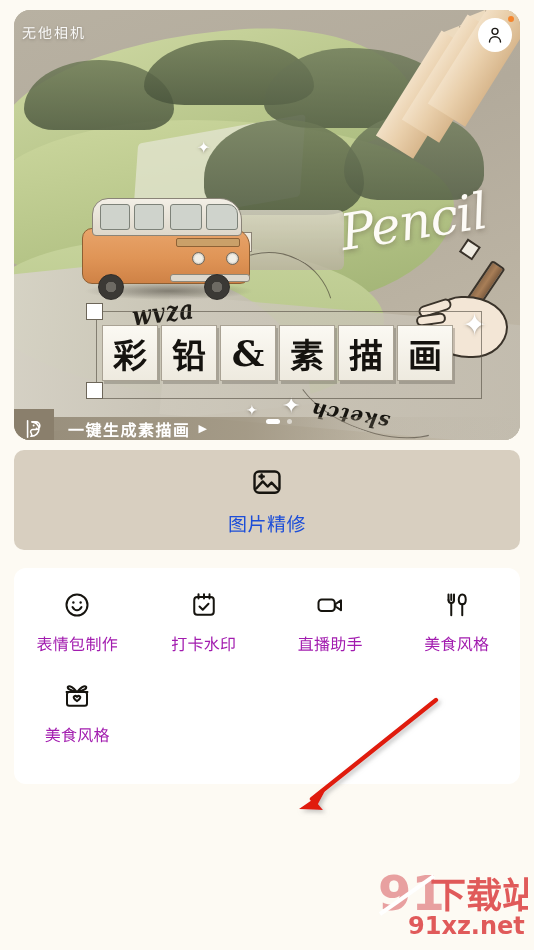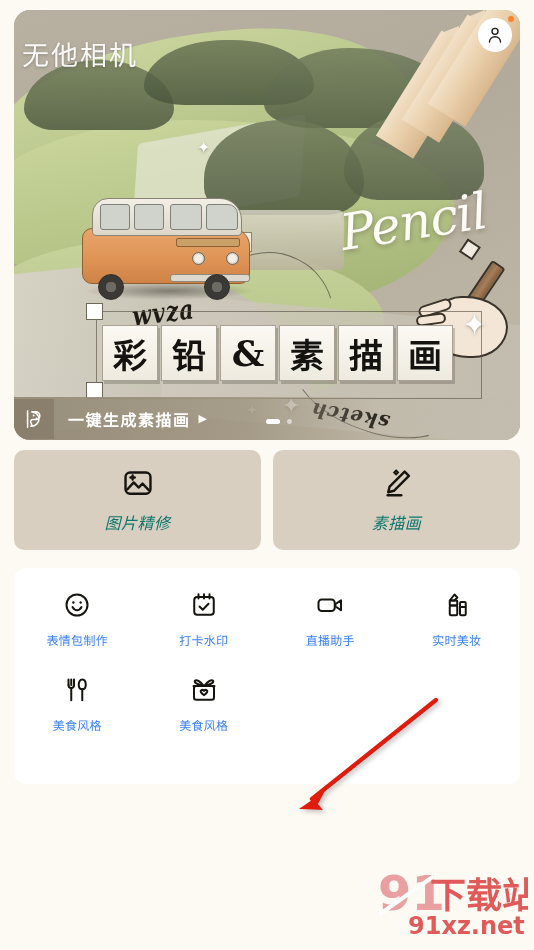--- a/index.html
+++ b/index.html
@@ -330,21 +330,21 @@
     border-color: rgba(60,54,44,.6) transparent transparent transparent;
     border-radius: 50%;
   }
   .sw1 { left: 190px; top: 242px; width: 130px; height: 130px; transform: rotate(28deg); }
   .sw2 { left: 276px; top: 332px; width: 170px; height: 90px; transform: rotate(-160deg); }
 
   
   .cta {
     position: absolute;
     left: 0; bottom: 0;
-    width: 100%; height: 43px;
+    width: 100%; height: 23px;
     background: linear-gradient(90deg,rgba(146,136,117,.92) 0%,rgba(160,150,130,.85) 46%,rgba(170,161,142,.15) 72%,rgba(170,161,142,0) 100%);
     display: flex; align-items: center;
   }
   .cta-badge {
     width: 40px; height: 40px;
     background: #8a7f6c;
     display: flex; align-items: center; justify-content: center;
     flex: 0 0 40px;
   }
   .cta-text {
@@ -382,24 +382,23 @@
     background: #d8cfc0;
     border-radius: 10px;
     display: flex;
     flex-direction: column;
     align-items: center;
     justify-content: center;
     gap: 10px;
     cursor: pointer;
   }
   .card-label {
-    font-size: 16px;
-    color: #0f766e;
+    font-size: 19px;
+    color: #1d4ed8;
     letter-spacing: .5px;
-    font-style: italic;
   }
 
   
   .panel {
     position: absolute;
     left: 14px; top: 568px;
     width: 506px; height: 216px;
     background: #ffffff;
     border-radius: 12px;
     padding: 22px 0 0 0;
@@ -410,22 +409,22 @@
     row-gap: 26px;
   }
   .g-item {
     display: flex;
     flex-direction: column;
     align-items: center;
     gap: 11px;
     cursor: pointer;
   }
   .g-label {
-    font-size: 12px;
-    color: #3b82f6;
+    font-size: 16px;
+    color: #a21caf;
     letter-spacing: .3px;
     font-family: Liberation Serif, serif;
   }
 
   
   .cam-btn {
     position: absolute;
     left: 201px; top: 812px;
     width: 132px; height: 132px;
     border-radius: 50%;
@@ -439,22 +438,22 @@
   }
   .cam-label {
     font-size: 16px;
     color: #ffffff;
     letter-spacing: 1px;
   }
 
   
   .app-title {
     position: absolute;
-    left: 22px; top: 34px;
-    font-size: 27px;
+    left: 22px; top: 22px;
+    font-size: 14px;
     color: rgba(255,255,255,.93);
     letter-spacing: 2px;
     text-shadow: 0 1px 3px rgba(60,55,45,.35);
     pointer-events: none;
   }
   .avatar {
     position: absolute;
     right: 22px; top: 18px;
     width: 34px; height: 34px;
     border-radius: 50%;
@@ -615,28 +614,20 @@
     <div class="card">
       <svg width="34" height="34" viewBox="0 0 24 24" fill="none" stroke="#16140f" stroke-width="1.7">
         <rect x="3.2" y="4.6" width="17.6" height="15" rx="3.2"></rect>
         <path d="M4.4 16.6 l4.6-5 3.4 3.6 2.8-2.8 4.4 4.6" stroke-linecap="round" stroke-linejoin="round"></path>
         <path d="M8.2 6.6 v3 M6.7 8.1 h3" stroke-linecap="round"></path>
       </svg>
       <div class="card-label">图片精修</div>
     </div>
 
 
-    <div class="card">
-      <svg width="34" height="34" viewBox="0 0 24 24" fill="none" stroke="#16140f" stroke-width="1.7">
-        <path d="M17.4 3.9 l3 3 -10.6 10.6 -4 1 1-4 z" stroke-linejoin="round"></path>
-        <path d="M5.4 20.6 h9.6" stroke-linecap="round"></path>
-        <path d="M13.8 4.6 l1.6 1.6 -1.6 1.6 -1.6-1.6 z" transform="translate(-1.6 -1.4) scale(.82) translate(2 1)"></path>
-      </svg>
-      <div class="card-label">素描画</div>
-    </div>
   </div>
 
   <div class="panel">
     <div class="grid">
 
       <div class="g-item">
         <svg width="30" height="30" viewBox="0 0 24 24" fill="none" stroke="#16140f" stroke-width="1.6">
           <circle cx="12" cy="12" r="8.4"></circle>
           <circle cx="9.1" cy="10" r=".95" fill="#16140f" stroke="none"></circle>
           <circle cx="14.9" cy="10" r=".95" fill="#16140f" stroke="none"></circle>
@@ -655,30 +646,20 @@
       </div>
 
       <div class="g-item">
         <svg width="30" height="30" viewBox="0 0 24 24" fill="none" stroke="#16140f" stroke-width="1.6">
           <rect x="2.8" y="7.6" width="13" height="9.2" rx="2.6"></rect>
           <path d="M16.4 11.2 L20.8 8.3 v7.8 l-4.4-2.9 z" stroke-linejoin="round"></path>
         </svg>
         <div class="g-label">直播助手</div>
       </div>
 
-      <div class="g-item">
-        <svg width="30" height="30" viewBox="0 0 24 24" fill="none" stroke="#16140f" stroke-width="1.6">
-          <path d="M6.2 8.4 L10 3.6 l2.2 2.4 -2.2 2.4 z" stroke-linejoin="round"></path>
-          <rect x="6.2" y="8.4" width="6" height="4" rx=".6"></rect>
-          <rect x="6.2" y="12.4" width="6" height="7.8" rx="1"></rect>
-          <rect x="14.4" y="9.6" width="4.6" height="10.6" rx="1"></rect>
-          <path d="M14.4 13.6 h4.6"></path>
-        </svg>
-        <div class="g-label">实时美妆</div>
-      </div>
 
       <div class="g-item">
         <svg width="30" height="30" viewBox="0 0 24 24" fill="none" stroke="#16140f" stroke-width="1.6">
           <path d="M7.4 3.6 v4.4 M9.6 3.6 v4.4 M5.2 3.6 v4.4" stroke-linecap="round"></path>
           <path d="M5.2 8 c0 1.6 1 2.4 2.2 2.4 s2.2-.8 2.2-2.4" stroke-linecap="round"></path>
           <path d="M7.4 10.4 v9.8" stroke-linecap="round"></path>
           <path d="M16.2 3.6 c-1.8 0-2.8 2-2.8 4.2 s1 3.6 2.8 3.6 s2.8-1.4 2.8-3.6 s-1-4.2-2.8-4.2 z"></path>
           <path d="M16.2 11.4 v8.8" stroke-linecap="round"></path>
         </svg>
         <div class="g-label">美食风格</div>

